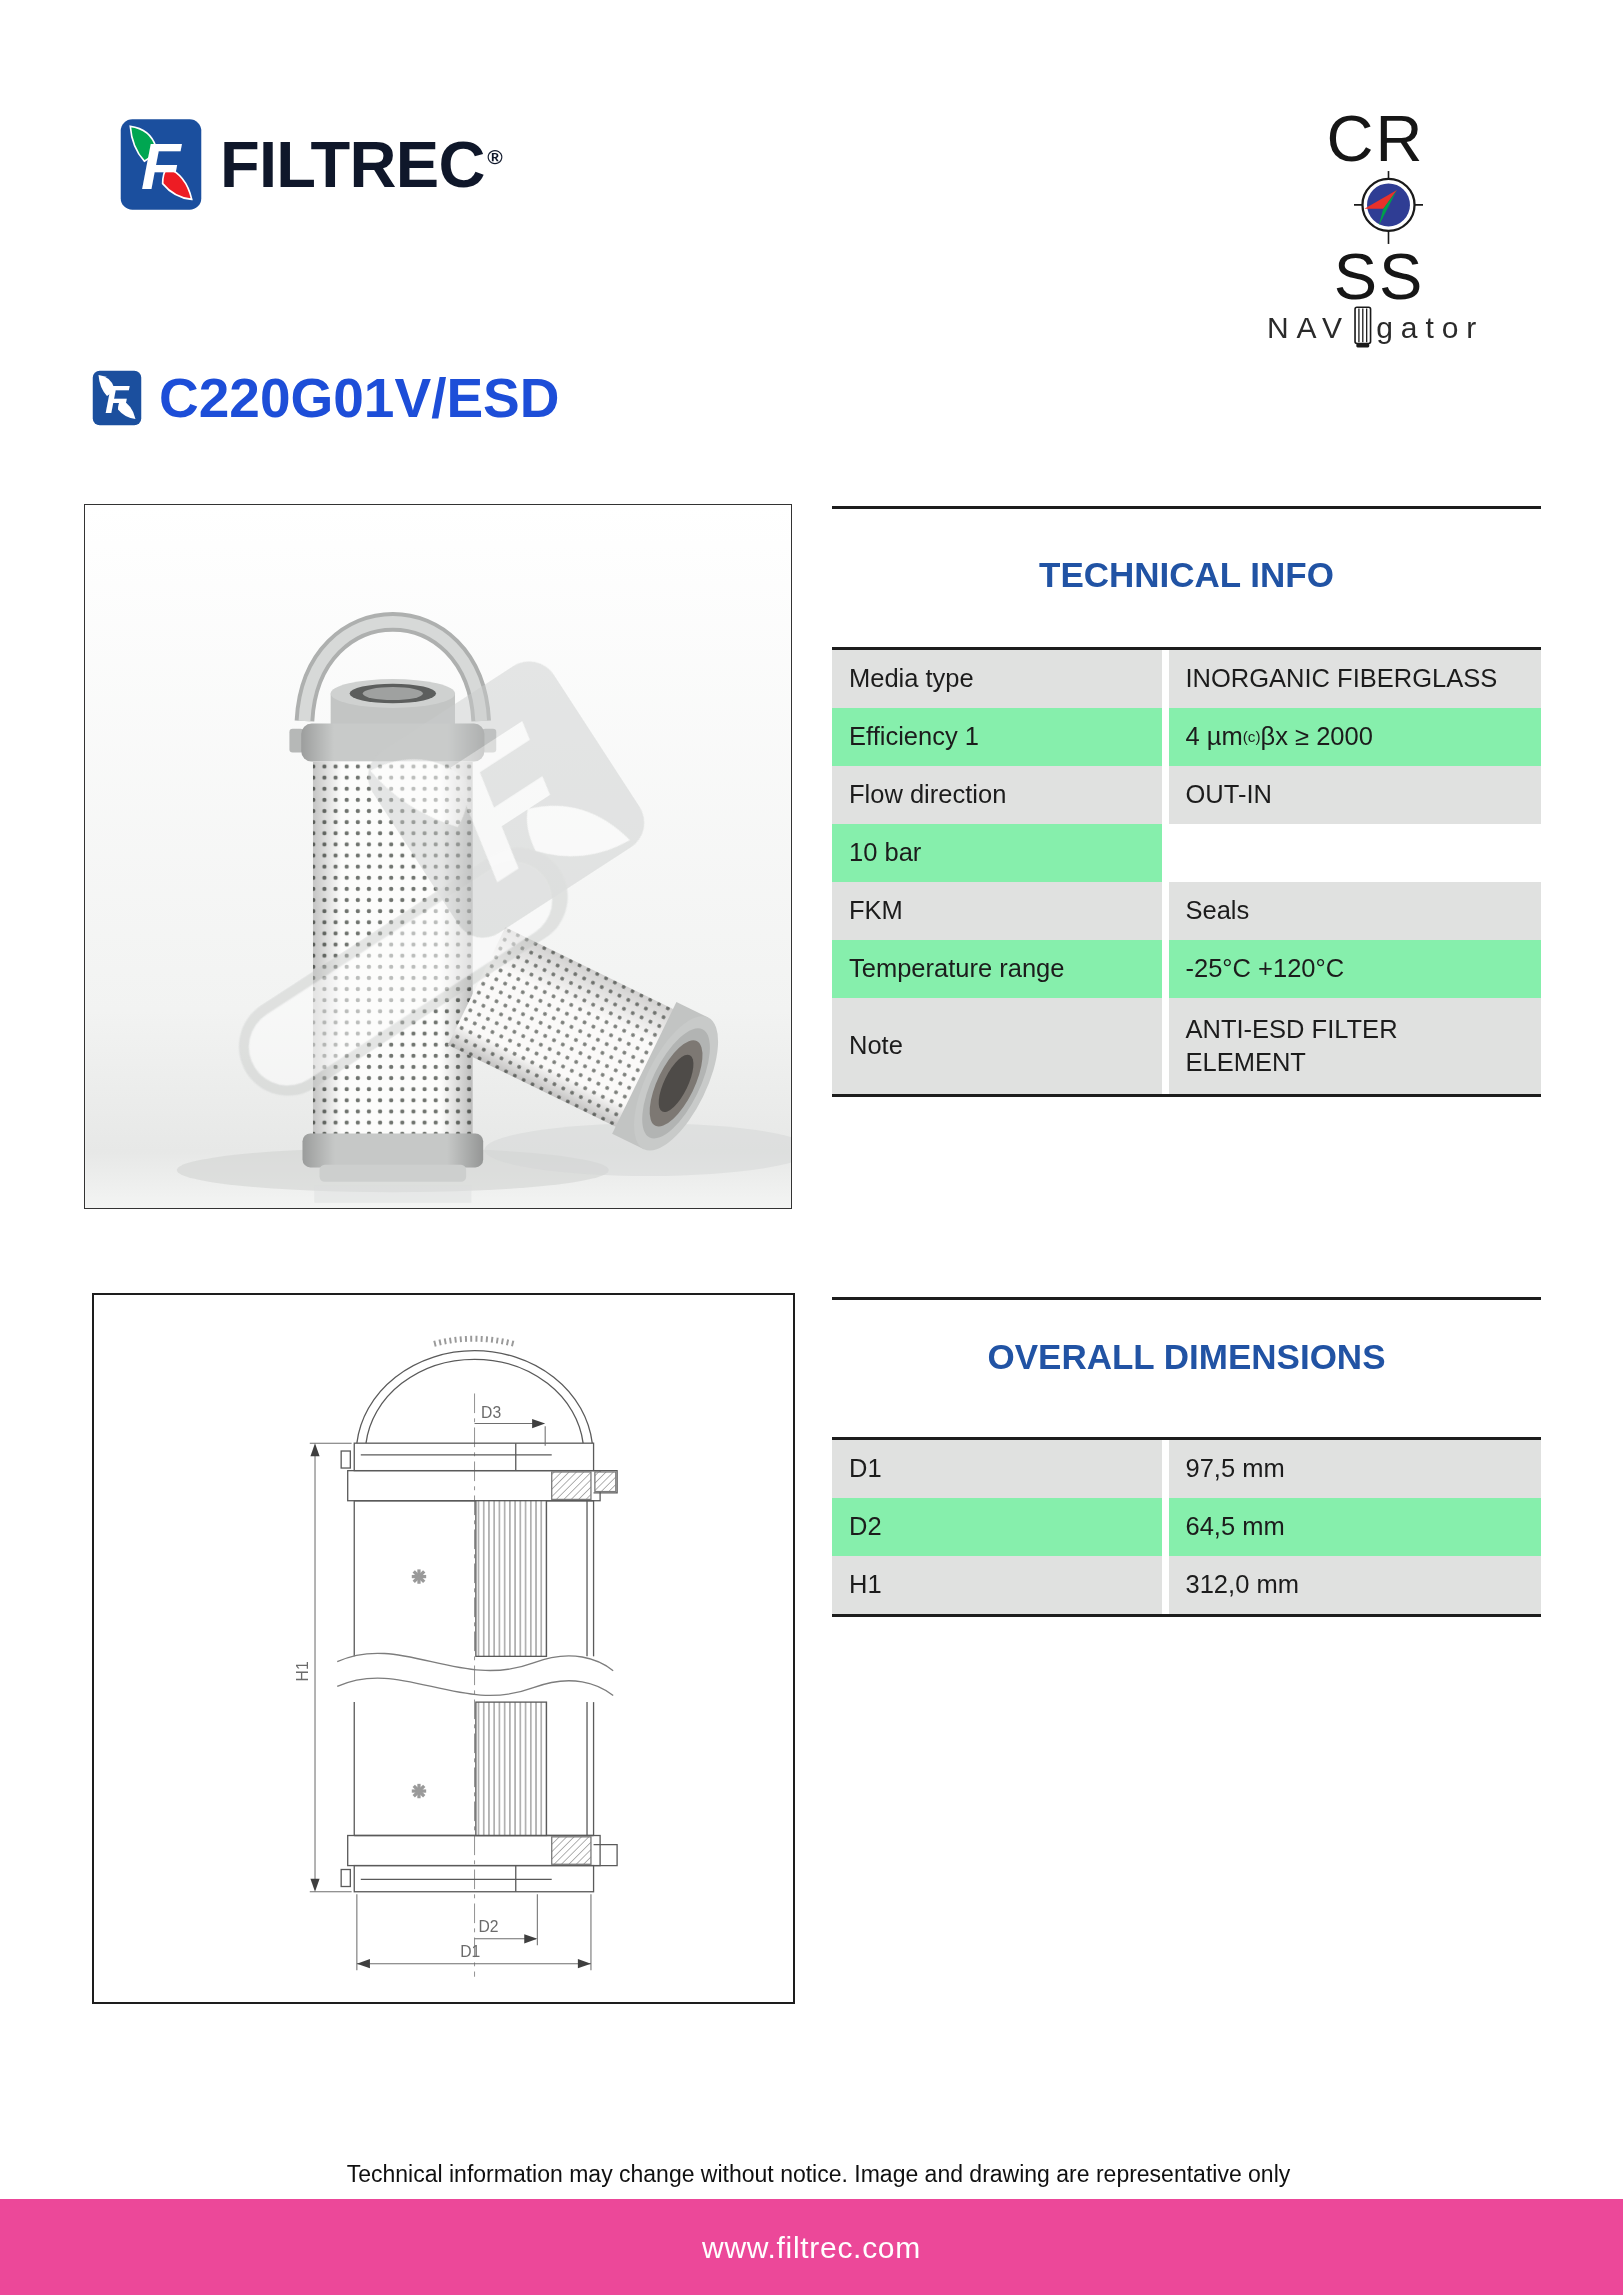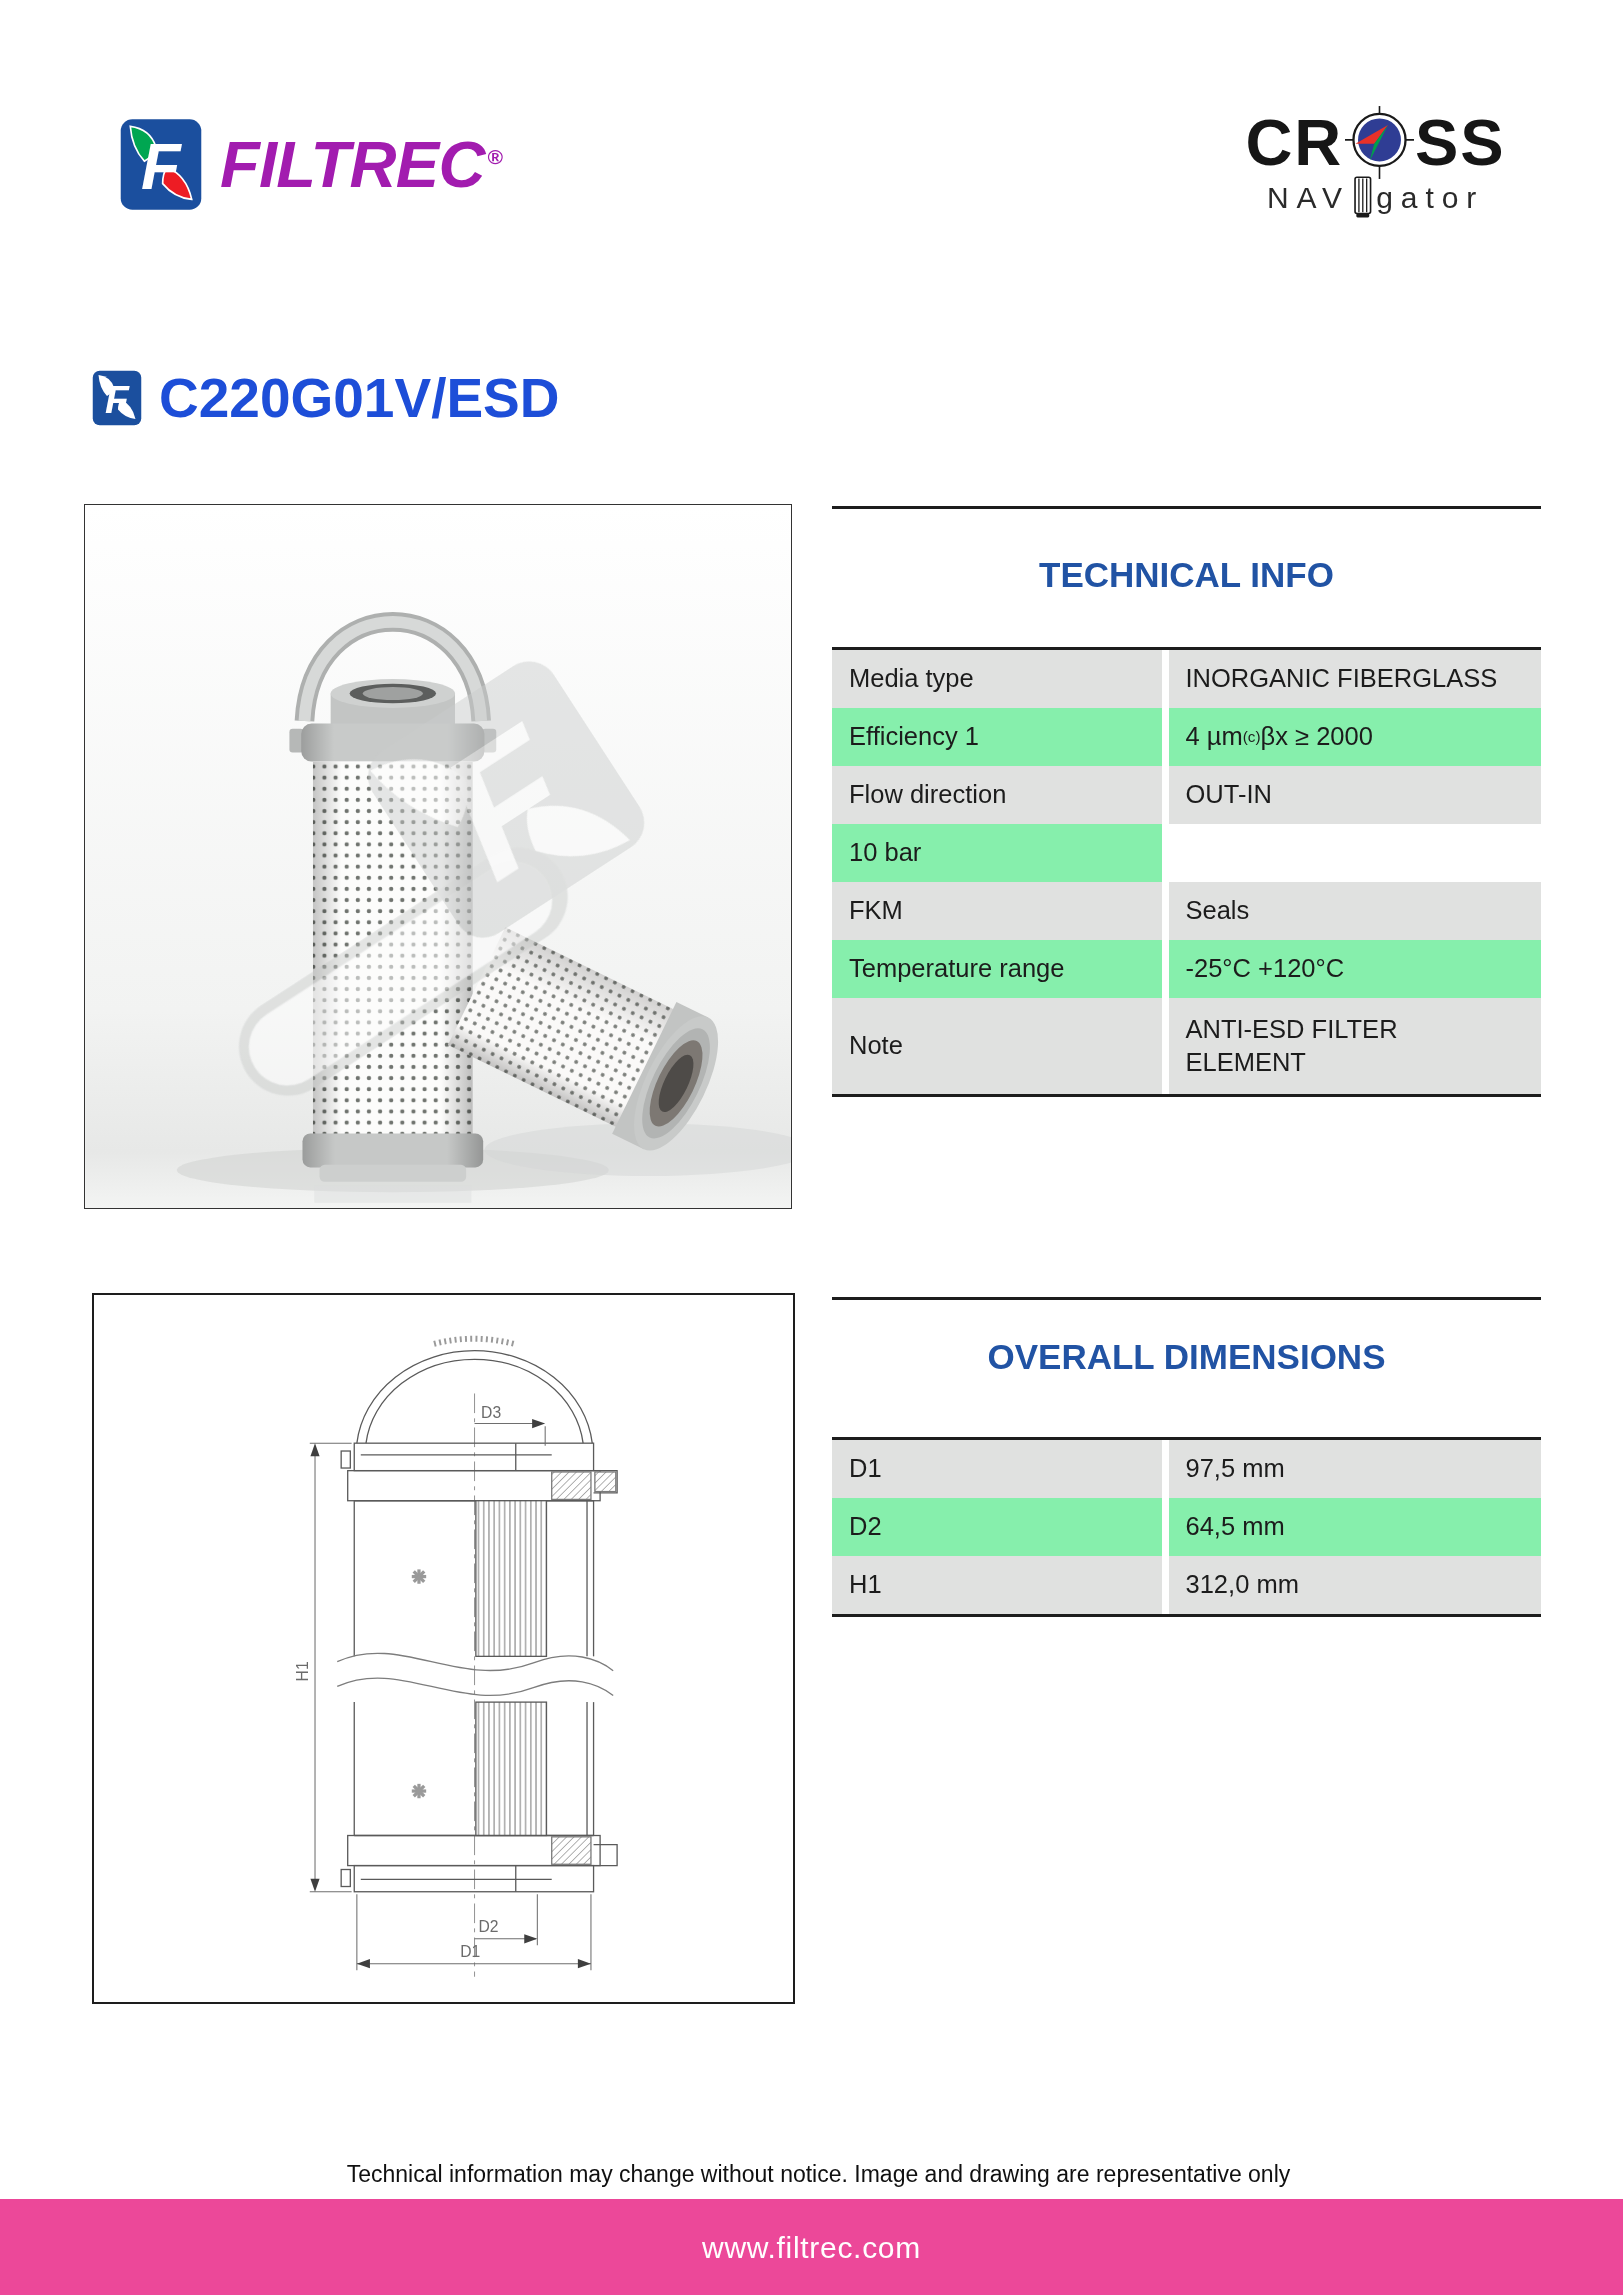--- a/index.html
+++ b/index.html
@@ -2,25 +2,25 @@
 <html style="font-size:10.5px"><head>
 <meta charset="utf-8">
 <style>
   html,body{margin:0;padding:0;background:#ffffff;}
   #page{position:relative;width:1623px;height:2295px;background:#ffffff;
         font-family:"Liberation Sans",sans-serif;color:#1c1c1c;overflow:hidden;}
 
   
   .filtrec-logo{position:absolute;left:119px;top:118px;display:flex;align-items:center;gap:17px;}
   .f-icon{width:84px;height:93px;display:block;}
-  .wm{font-size:65px;font-weight:700;color:#a21caf;letter-spacing:-0.7px;line-height:1;font-style:italic;}
+  .wm{font-size:65px;font-weight:700;color:#0f172a;letter-spacing:-0.7px;line-height:1;}
   .reg{font-size:21px;vertical-align:super;margin-left:2.6px;font-weight:700;}
 
   .cross-logo{position:absolute;left:1225px;top:106px;width:301px;display:flex;flex-direction:column;align-items:center;}
-  .cross-line{display:flex;align-items:center;font-size:65px;font-weight:700;color:#161616;letter-spacing:2px;line-height:1;}
+  .cross-line{display:flex;align-items:flex-end;font-size:65px;font-weight:400;color:#161616;letter-spacing:2px;line-height:1;flex-direction:column;}
   .compass{width:69px;height:73px;margin:0 1.3px;overflow:visible;}
   .nav-line{display:flex;align-items:center;font-size:30px;color:#2a2a2a;letter-spacing:7.9px;margin-top:-2.6px;line-height:1;}
   .magnifier{width:19.6px;height:44px;margin:0 3.3px;overflow:visible;}
 
   
   .title-row{position:absolute;left:92px;top:370px;display:flex;align-items:center;gap:17px;}
   .title-icon{width:50px;height:56px;display:block;}
   .page-title{font-size:55px;font-weight:700;color:#1d4ed8;margin:0;line-height:1;}
 
   

